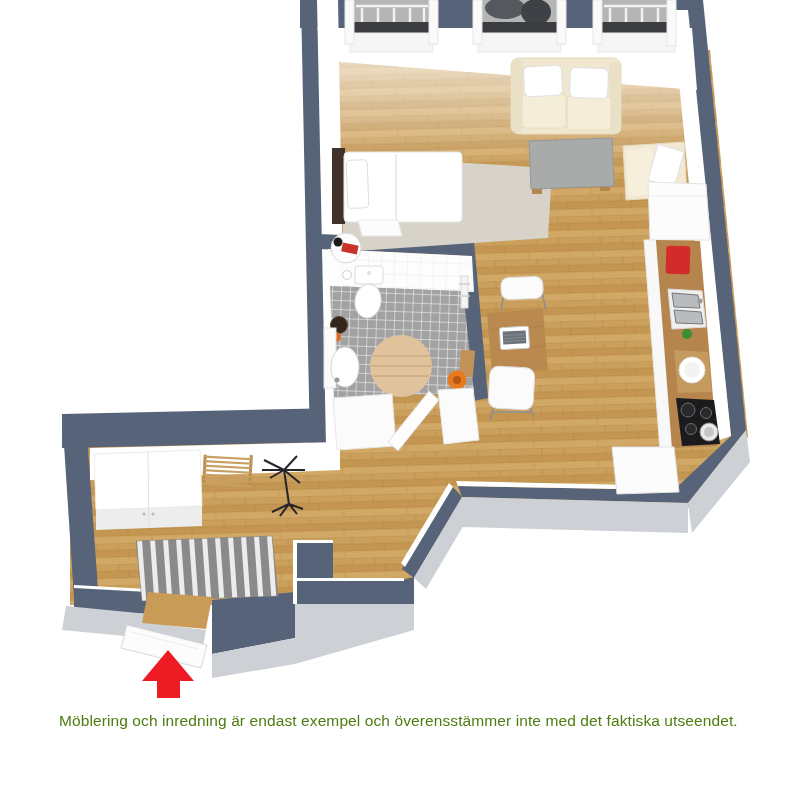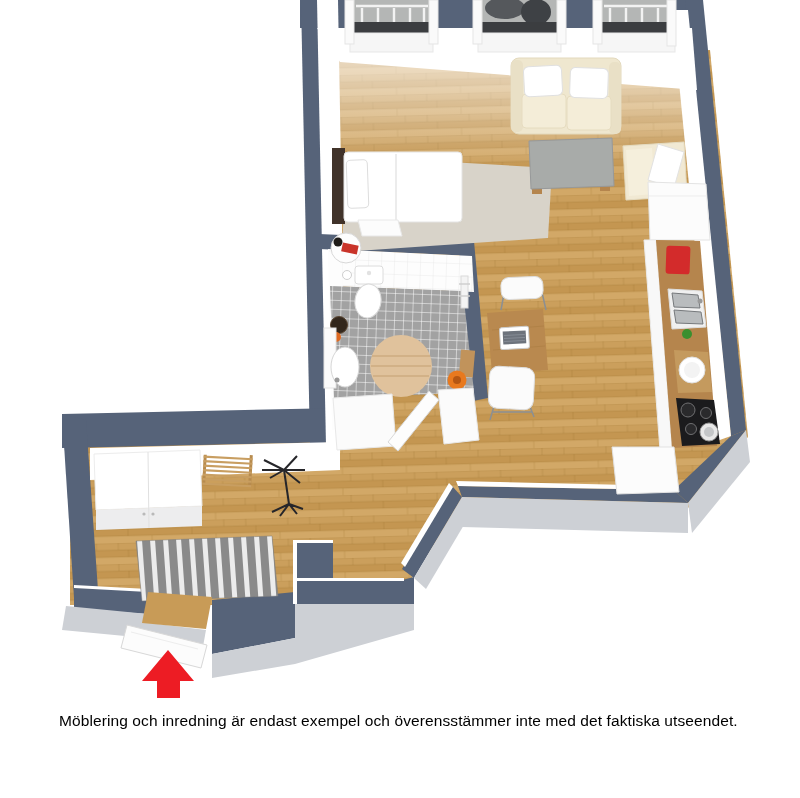--- a/index.html
+++ b/index.html
@@ -1,20 +1,20 @@
 <!DOCTYPE html>
 <html><head>
 <meta charset="utf-8">
 <style>
   html,body{margin:0;padding:0;background:#ffffff;}
   #stage{position:relative;width:800px;height:798px;background:#ffffff;overflow:hidden;
          font-family:"Liberation Sans", sans-serif;}
   #plan-svg{position:absolute;left:0;top:0;}
   #caption{position:absolute;left:59px;top:712px;width:720px;font-size:15.5px;
-           color:#000000;letter-spacing:0.1px;}
+           color:#4d7c0f;letter-spacing:0.1px;}
 </style>
 </head>
 <body>
 
 <div id="stage">
 <svg id="plan-svg" width="800" height="798" viewBox="0 0 800 798">
   <defs>
     <pattern id="wood" width="64" height="21" patternUnits="userSpaceOnUse" patternTransform="rotate(-1.5)">
       <rect width="64" height="21" fill="#cb9f5c"></rect>
       <rect y="7" width="64" height="7" fill="#bf9049" opacity="0.6"></rect>

